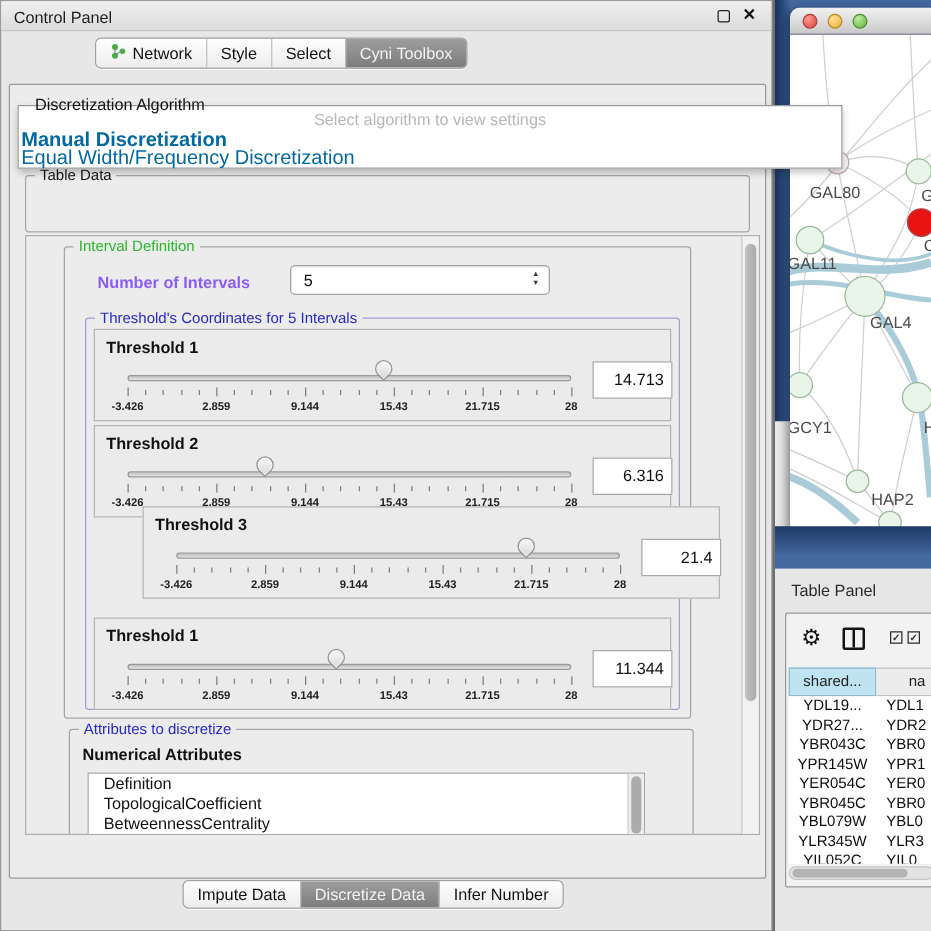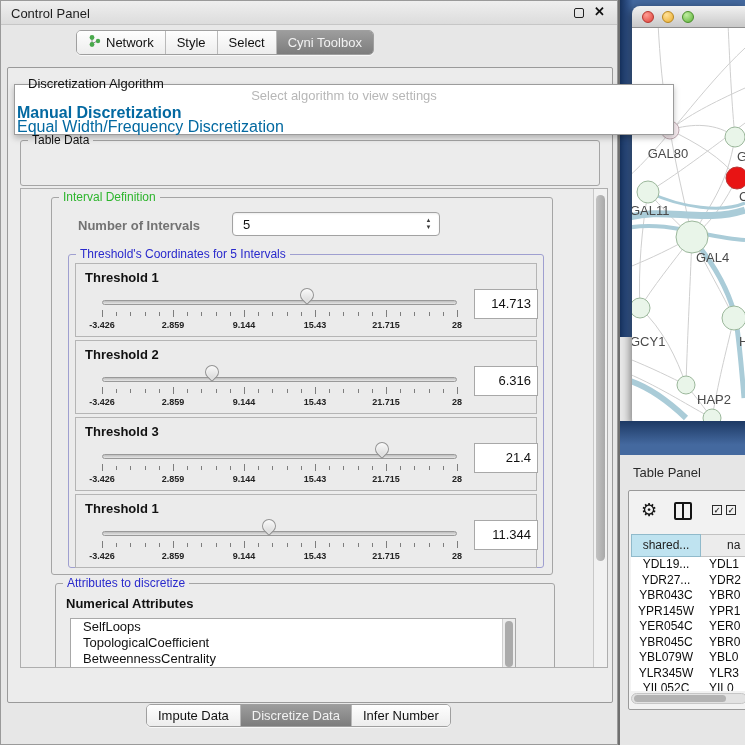--- a/index.html
+++ b/index.html
@@ -41,21 +41,21 @@
   .combo{position:absolute;background:#fff;border:1px solid #a2a2a2;border-radius:4px;box-shadow:inset 0 1px 2px rgba(0,0,0,.08);}
   .combo .val{position:absolute;left:10px;top:4px;font-size:13px;color:#111;white-space:nowrap;}
   #combo-table{left:9px;top:11px;width:560px;height:24px;}
   #combo-table .stepper{right:7px;top:4px;}
 
   .scrollpane{position:absolute;left:12px;top:120px;width:588px;height:480px;border:1px solid #aeaeae;background:#ececec;overflow:hidden;}
   .vscroll{position:absolute;right:0;top:0;width:14px;height:480px;background:#f1f1f1;border-left:1px solid #c8c8c8;}
   .vscroll .thumb{position:absolute;left:2px;top:6px;width:9px;height:366px;background:linear-gradient(90deg,#c2c2c2,#a9a9a9);border-radius:5px;}
 
   #grp-interval{left:30px;top:8px;width:502px;height:378px;}
-  .noi-label{position:absolute;left:26px;top:20px;font-size:13px;font-weight:bold;color:#737373;}
+  .noi-label{position:absolute;left:26px;top:20px;font-size:13px;font-weight:bold;color:#8b5cf6;}
   #combo-noi{left:180px;top:14px;width:208px;height:24px;}
   #combo-noi .stepper{right:6px;top:4px;}
 
   #grp-thresholds{left:16px;top:56px;width:476px;height:314px;border-color:#9f9fd0;}
   .th-row{position:absolute;left:6px;width:462px;height:74px;background:#ebebeb;border:1px solid #b5b5b5;}
   .th-label{position:absolute;left:9px;top:6px;font-size:13px;font-weight:bold;color:#111;}
   .track{position:absolute;left:26px;top:36px;width:355px;height:5px;background:linear-gradient(#bdbdbd,#e6e6e6);border:1px solid #999;border-radius:3px;}
   .thumb14{position:absolute;top:24px;width:14px;height:14px;background:linear-gradient(135deg,#ffffff,#d6d6d6);border:1px solid #949494;border-radius:50% 50% 0 50%;transform:rotate(45deg);box-shadow:inset 0 0 2px #fff;}
   .tick{position:absolute;width:1px;background:#7d7d7d;}
   .tick.minor{top:48px;height:4px;}
@@ -240,21 +240,21 @@
                   <span class="tick minor" style="left: 366.8px;"></span>
                   <span class="tick major" style="left: 381px;"></span>
                   <span class="ticklabel" style="left: 26px;">-3.426</span>
                   <span class="ticklabel" style="left: 97px;">2.859</span>
                   <span class="ticklabel" style="left: 168px;">9.144</span>
                   <span class="ticklabel" style="left: 239px;">15.43</span>
                   <span class="ticklabel" style="left: 310px;">21.715</span>
                   <span class="ticklabel" style="left: 381px;">28</span>
                   <div class="th-value">6.316</div>
                 </div>
-                <div class="th-row" style="top: 162px;">
+                <div class="th-row" style="top: 150px; margin-left: 39px;">
                   <div class="th-label">Threshold 3</div>
                   <div class="track"></div>
                   <div class="thumb14" style="left: 299.444px;"></div>
                   <span class="tick major" style="left: 26px;"></span>
                   <span class="tick minor" style="left: 40.2px;"></span>
                   <span class="tick minor" style="left: 54.4px;"></span>
                   <span class="tick minor" style="left: 68.6px;"></span>
                   <span class="tick minor" style="left: 82.8px;"></span>
                   <span class="tick major" style="left: 97px;"></span>
                   <span class="tick minor" style="left: 111.2px;"></span>
@@ -325,21 +325,21 @@
                 </div>
               </div>
           </div>
         </div>
 
         <div id="grp-attrs" class="group">
           <span class="gtitle blue">Attributes to discretize</span>
           <span class="attr-label">Numerical Attributes</span>
           <div class="listbox">
             <div id="attr-items">
-                <div class="list-item">SelfLoops</div>
+                <div class="list-item">Definition</div>
                 <div class="list-item">TopologicalCoefficient</div>
                 <div class="list-item">BetweennessCentrality</div>
               </div>
             <div class="list-scroll">
                 <div class="thumb"></div>
               </div>
           </div>
         </div>
 
         <div class="vscroll">

